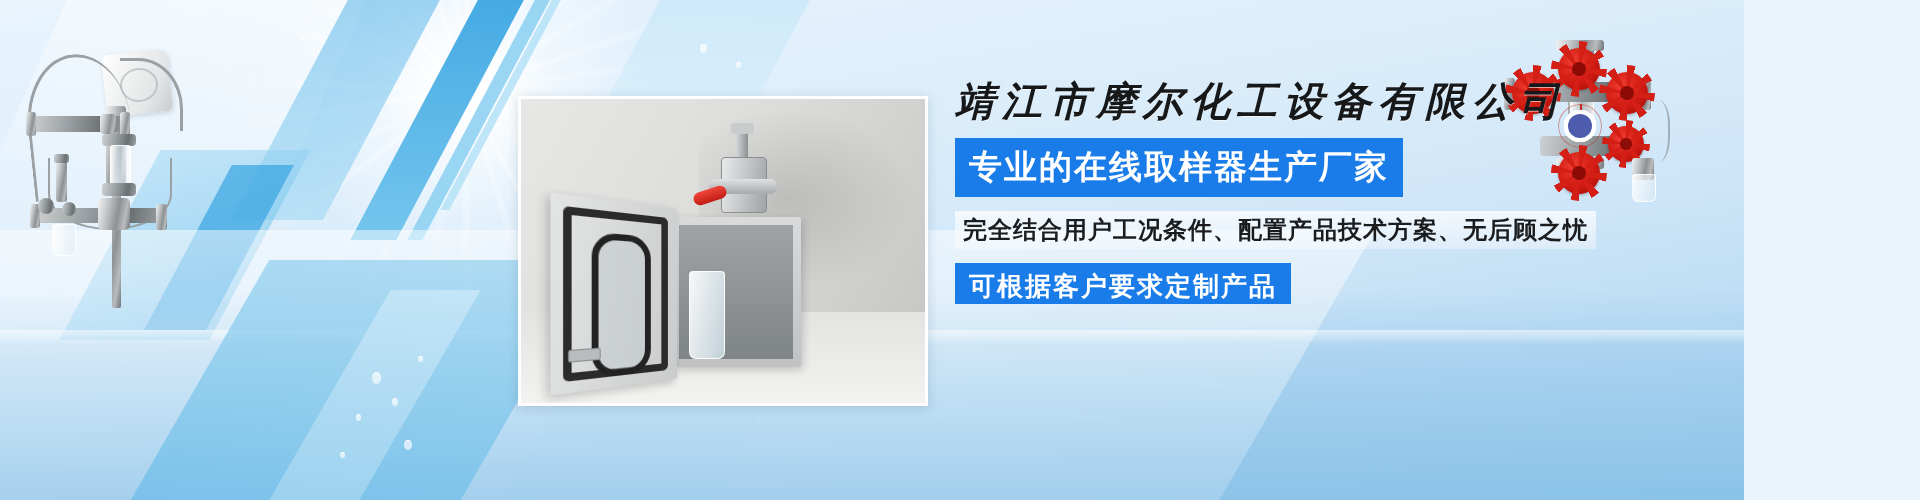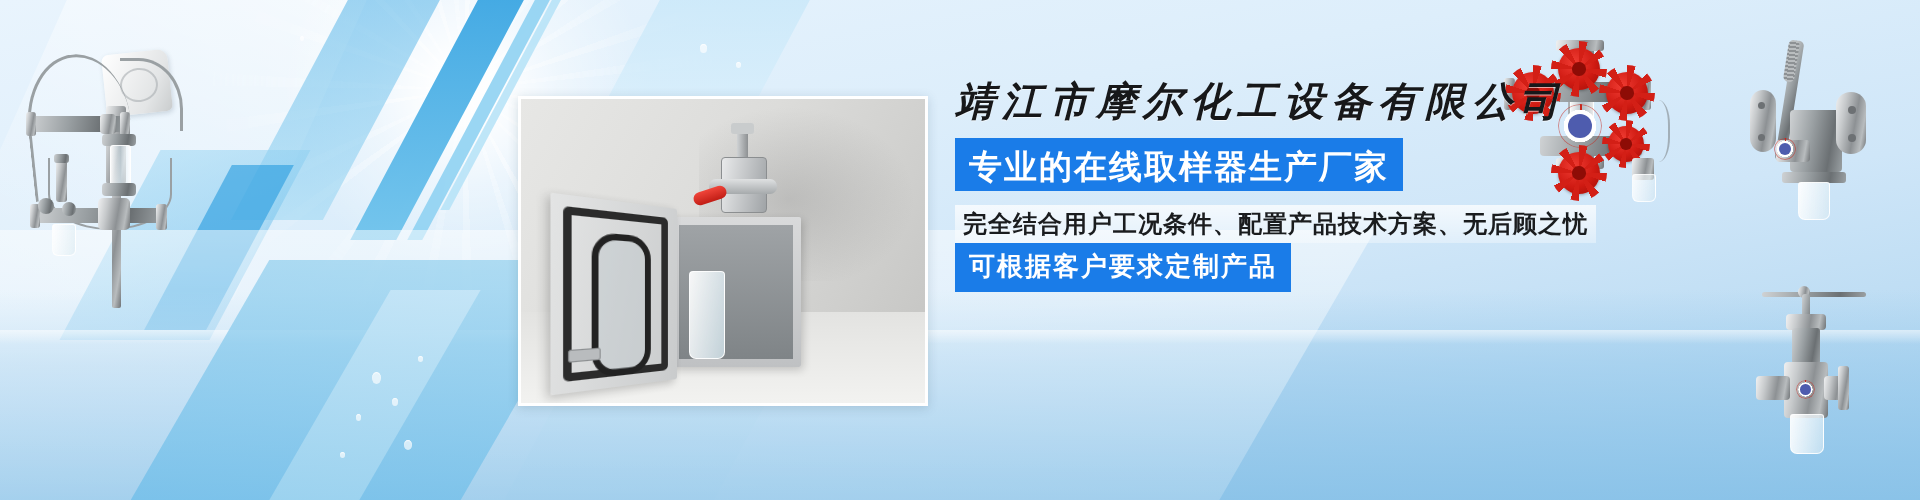--- a/index.html
+++ b/index.html
@@ -1,21 +1,21 @@
 <!DOCTYPE html>
 <html><head>
 <meta charset="utf-8">
 <style>
   html,body{margin:0;padding:0;}
   body{
     width:1920px;height:500px;overflow:hidden;
     font-family:"Liberation Sans","DejaVu Sans",sans-serif;
     background:#e8f3fc;
   }
-  .banner{position:relative;width:1920px;height:500px;overflow:hidden;}
+  .banner{position:relative;width:1744px;height:500px;overflow:hidden;}
 
   
   .bg-base{
     position:absolute;inset:0;
     background:linear-gradient(170deg,#e9f4fd 0%,#ddeefb 32%,#cfe6f8 58%,#bcdcf3 78%,#a9d2ef 100%);
   }
   .bg-lower{
     position:absolute;left:0;right:0;bottom:0;height:210px;
     background:linear-gradient(180deg,rgba(168,210,239,0) 0%,rgba(152,202,236,.55) 35%,rgba(133,192,231,.85) 100%);
   }
@@ -131,28 +131,28 @@
     font-family:"Liberation Serif","DejaVu Serif",serif;
     font-weight:700;font-size:40px;letter-spacing:7px;color:#17181a;
     line-height:1.18;white-space:nowrap;
     text-shadow:0 1px 0 rgba(255,255,255,.6);
     font-style:italic;
   }
   .hl{
     display:inline-block;background:#1a7ce8;color:#fff;
     font-weight:700;white-space:nowrap;
   }
-  .hl1{font-size:33px;letter-spacing:2px;padding:7px 14px 1px;margin-top:13px;}
+  .hl1{font-size:33px;letter-spacing:2px;padding:7px 14px 7px;margin-top:13px;}
   .line3{
     margin-top:14px;display:inline-block;
     font-size:24px;font-weight:700;color:#1a1c1e;letter-spacing:1px;
     white-space:nowrap;padding:3px 8px;
     background:linear-gradient(180deg,rgba(255,255,255,.75),rgba(255,255,255,.35));
   }
-  .hl2{font-size:26px;letter-spacing:2px;padding:6px 14px 8px;}
+  .hl2{font-size:26px;letter-spacing:2px;padding:6px 14px 0;margin-top:14px;}
   .eng{
     margin-top:15px;width:640px;
     font-family:"Liberation Serif","DejaVu Serif",serif;
     font-size:10.5px;line-height:1.95;letter-spacing:.35px;
     color:#5a6675;font-weight:700;
   }
 
   
   .wm{
     position:absolute;left:262px;top:452px;

